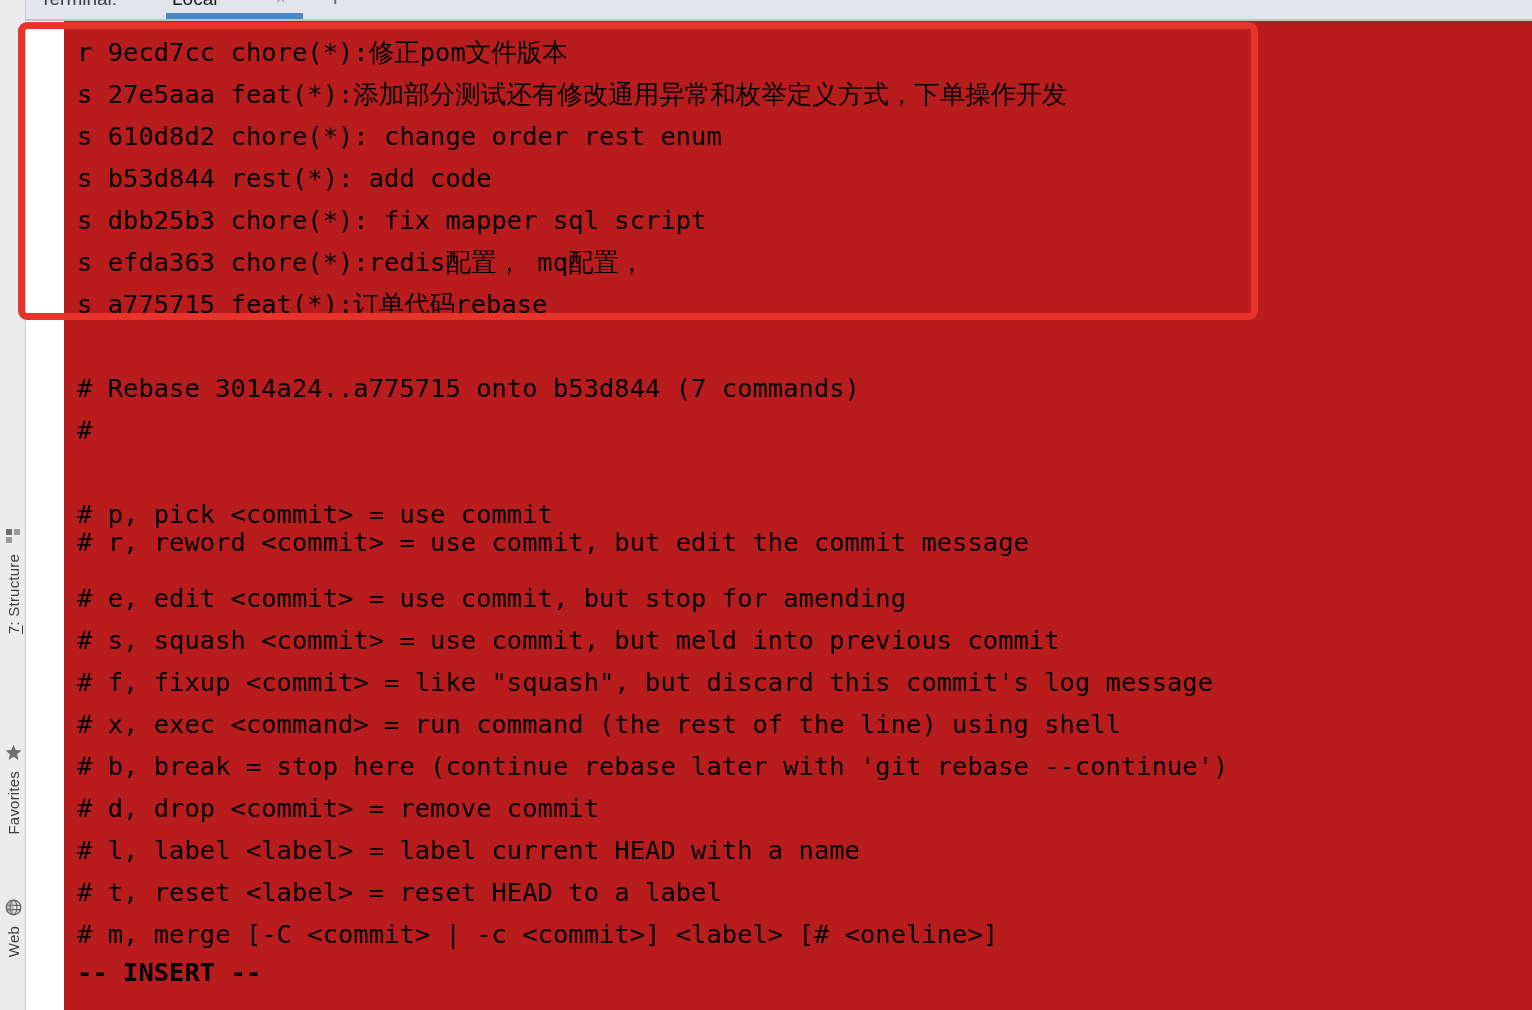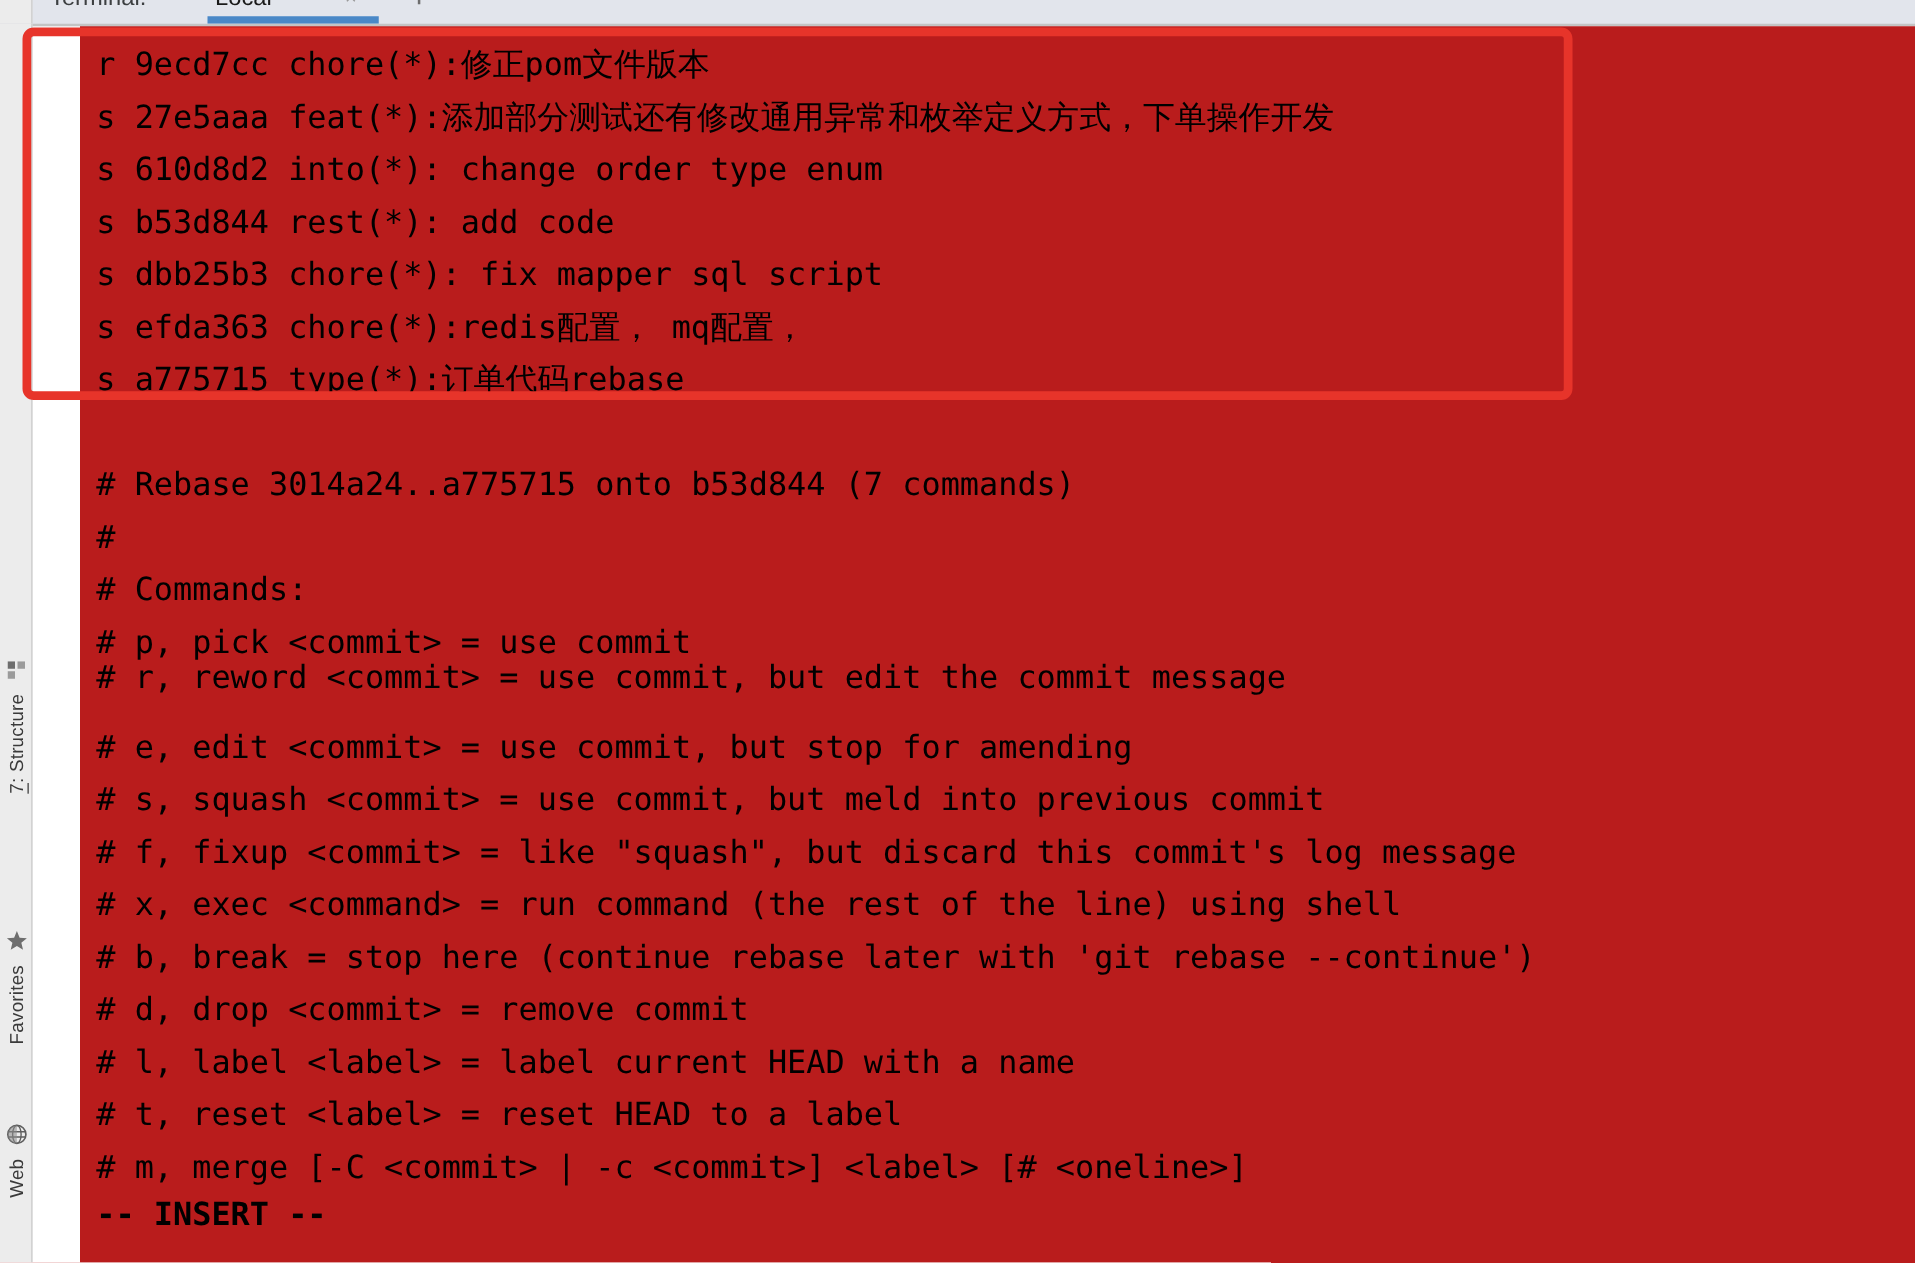--- a/index.html
+++ b/index.html
@@ -195,29 +195,28 @@
         </svg>
       </span>
     </div>
 
   </div>
 
   <div class="terminal">
 
     <div class="term-line" style="top:10px;">r 9ecd7cc chore(*):修正pom文件版本</div>
     <div class="term-line" style="top:52px;">s 27e5aaa feat(*):添加部分测试还有修改通用异常和枚举定义方式，下单操作开发</div>
-    <div class="term-line" style="top:94px;">s 610d8d2 into(*): change order type enum</div>
+    <div class="term-line" style="top:94px;">s 610d8d2 chore(*): change order rest enum</div>
     <div class="term-line" style="top:136px;">s b53d844 rest(*): add code</div>
     <div class="term-line" style="top:178px;">s dbb25b3 chore(*): fix mapper sql script</div>
     <div class="term-line" style="top:220px;">s efda363 chore(*):redis配置， mq配置，</div>
-    <div class="term-line" style="top:262px;">s a775715 type(*):订单代码rebase</div>
+    <div class="term-line" style="top:262px;">s a775715 feat(*):订单代码rebase</div>
 
     <div class="term-line" style="top:346px;"># Rebase 3014a24..a775715 onto b53d844 (7 commands)</div>
     <div class="term-line" style="top:388px;">#</div>
-    <div class="term-line" style="top:430px;"># Commands:</div>
     <div class="term-line" style="top:472px;"># p, pick &lt;commit&gt; = use commit</div>
     <div class="term-line" style="top:500px;"># r, reword &lt;commit&gt; = use commit, but edit the commit message</div>
     <div class="term-line" style="top:556px;"># e, edit &lt;commit&gt; = use commit, but stop for amending</div>
     <div class="term-line" style="top:598px;"># s, squash &lt;commit&gt; = use commit, but meld into previous commit</div>
     <div class="term-line" style="top:640px;"># f, fixup &lt;commit&gt; = like "squash", but discard this commit's log message</div>
     <div class="term-line" style="top:682px;"># x, exec &lt;command&gt; = run command (the rest of the line) using shell</div>
     <div class="term-line" style="top:724px;"># b, break = stop here (continue rebase later with 'git rebase --continue')</div>
     <div class="term-line" style="top:766px;"># d, drop &lt;commit&gt; = remove commit</div>
     <div class="term-line" style="top:850px;"># t, reset &lt;label&gt; = reset HEAD to a label</div>
     <div class="term-line" style="top:808px;"># l, label &lt;label&gt; = label current HEAD with a name</div>

